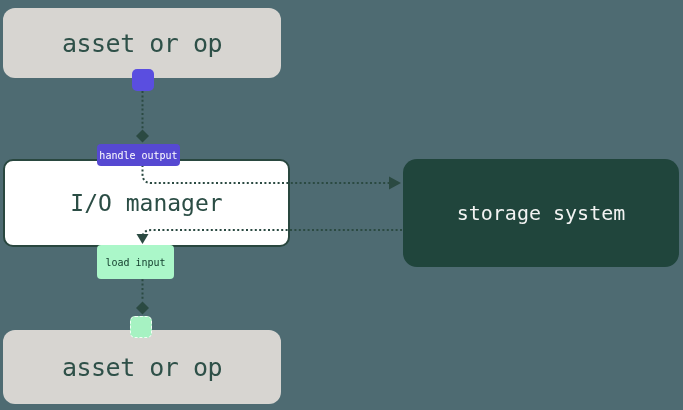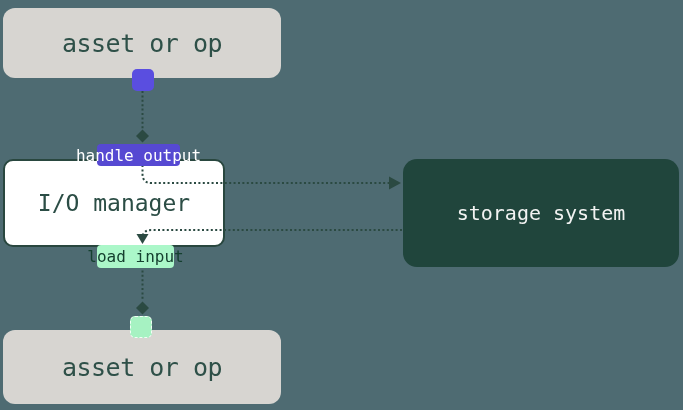--- a/index.html
+++ b/index.html
@@ -12,33 +12,33 @@
     position:absolute;display:flex;align-items:center;justify-content:center;
     box-sizing:border-box;z-index:1;white-space:nowrap;
   }
   .asset{
     left:3px;width:278px;background:#d7d5d1;border-radius:12px;
     color:#2e5048;font-size:25px;letter-spacing:-0.5px;
   }
   .asset-top{top:8px;height:70px;}
   .asset-bottom{top:330px;height:74px;}
   .io{
-    left:3px;top:159px;width:222px;height:88px;background:#ffffff;
+    left:3px;top:159px;width:287px;height:88px;background:#ffffff;
     border:2px solid #29473f;border-radius:10px;color:#2b4d45;font-size:23px;
   }
   .storage{
     left:403px;top:159px;width:276px;height:108px;background:#20453c;
     border-radius:14px;color:#f2f3f2;font-size:20px;
   }
   .badge{
     position:absolute;z-index:3;display:flex;align-items:center;justify-content:center;
-    font-size:16px;border-radius:4px;white-space:nowrap;
+    font-size:10px;border-radius:4px;white-space:nowrap;
   }
   .badge-handle{left:97px;top:144px;width:83px;height:22px;background:#5649d2;color:#ffffff;}
-  .badge-load{left:97px;top:245px;width:77px;height:23px;background:#abf7c9;color:#15402f;}
+  .badge-load{left:97px;top:245px;width:77px;height:34px;background:#abf7c9;color:#15402f;}
   .square{position:absolute;z-index:3;width:22px;height:22px;border-radius:5px;box-sizing:border-box;}
   .square-output{left:132px;top:69px;background:#5a4ee0;}
   .square-input{left:130px;top:316px;background:#a6f2c2;border:1px dashed rgba(255,255,255,0.85);}
   svg.overlay{position:absolute;left:0;top:0;z-index:2;pointer-events:none;}
   .flow{stroke:#2b4a42;stroke-width:2;fill:none;stroke-dasharray:2 2.4;}
   .solid{fill:#2b4a42;stroke:none;}
 </style>
 </head>
 <body>
 

